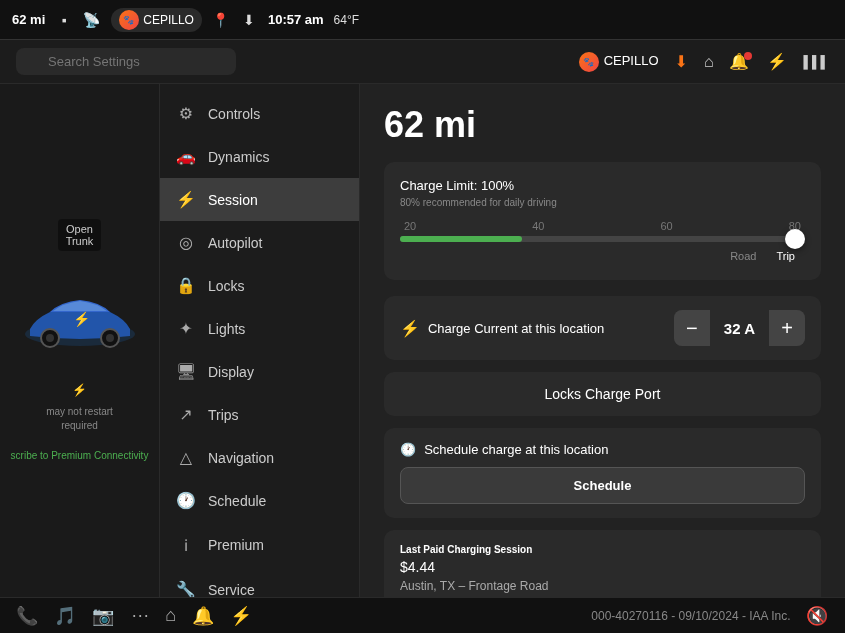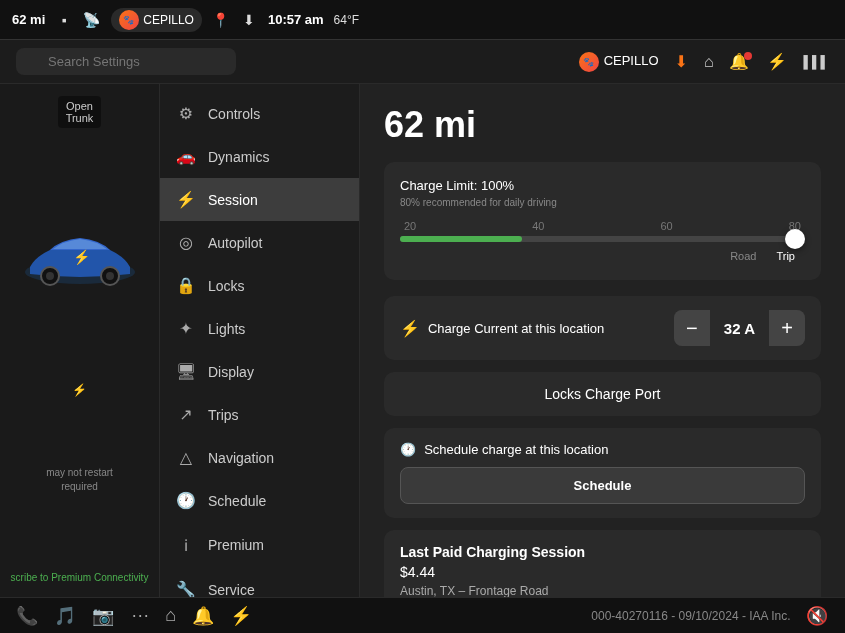--- a/index.html
+++ b/index.html
@@ -305,21 +305,21 @@
       text-align: center;
     }
 
     .last-session-section {
       background: #2a2a2a;
       border-radius: 10px;
       padding: 14px 16px;
       margin-bottom: 12px;
     }
     .last-session-title {
-      font-size: 14px;
+      font-size: 10px;
       font-weight: bold;
       color: #fff;
       margin-bottom: 4px;
     }
     .last-session-cost {
       font-size: 14px;
       color: #fff;
       margin-bottom: 4px;
     }
     .last-session-location {
@@ -328,21 +328,21 @@
       margin-bottom: 2px;
     }
 
     
     .car-panel {
       width: 160px;
       background: #1a1a1a;
       display: flex;
       flex-direction: column;
       align-items: center;
-      justify-content: space-between;
+      justify-content: center;
       padding: 12px 8px;
       border-right: 1px solid #2a2a2a;
       position: relative;
     }
     .car-panel .open-trunk {
       font-size: 11px;
       color: #ccc;
       text-align: center;
       margin-bottom: 8px;
       background: rgba(0,0,0,0.4);

